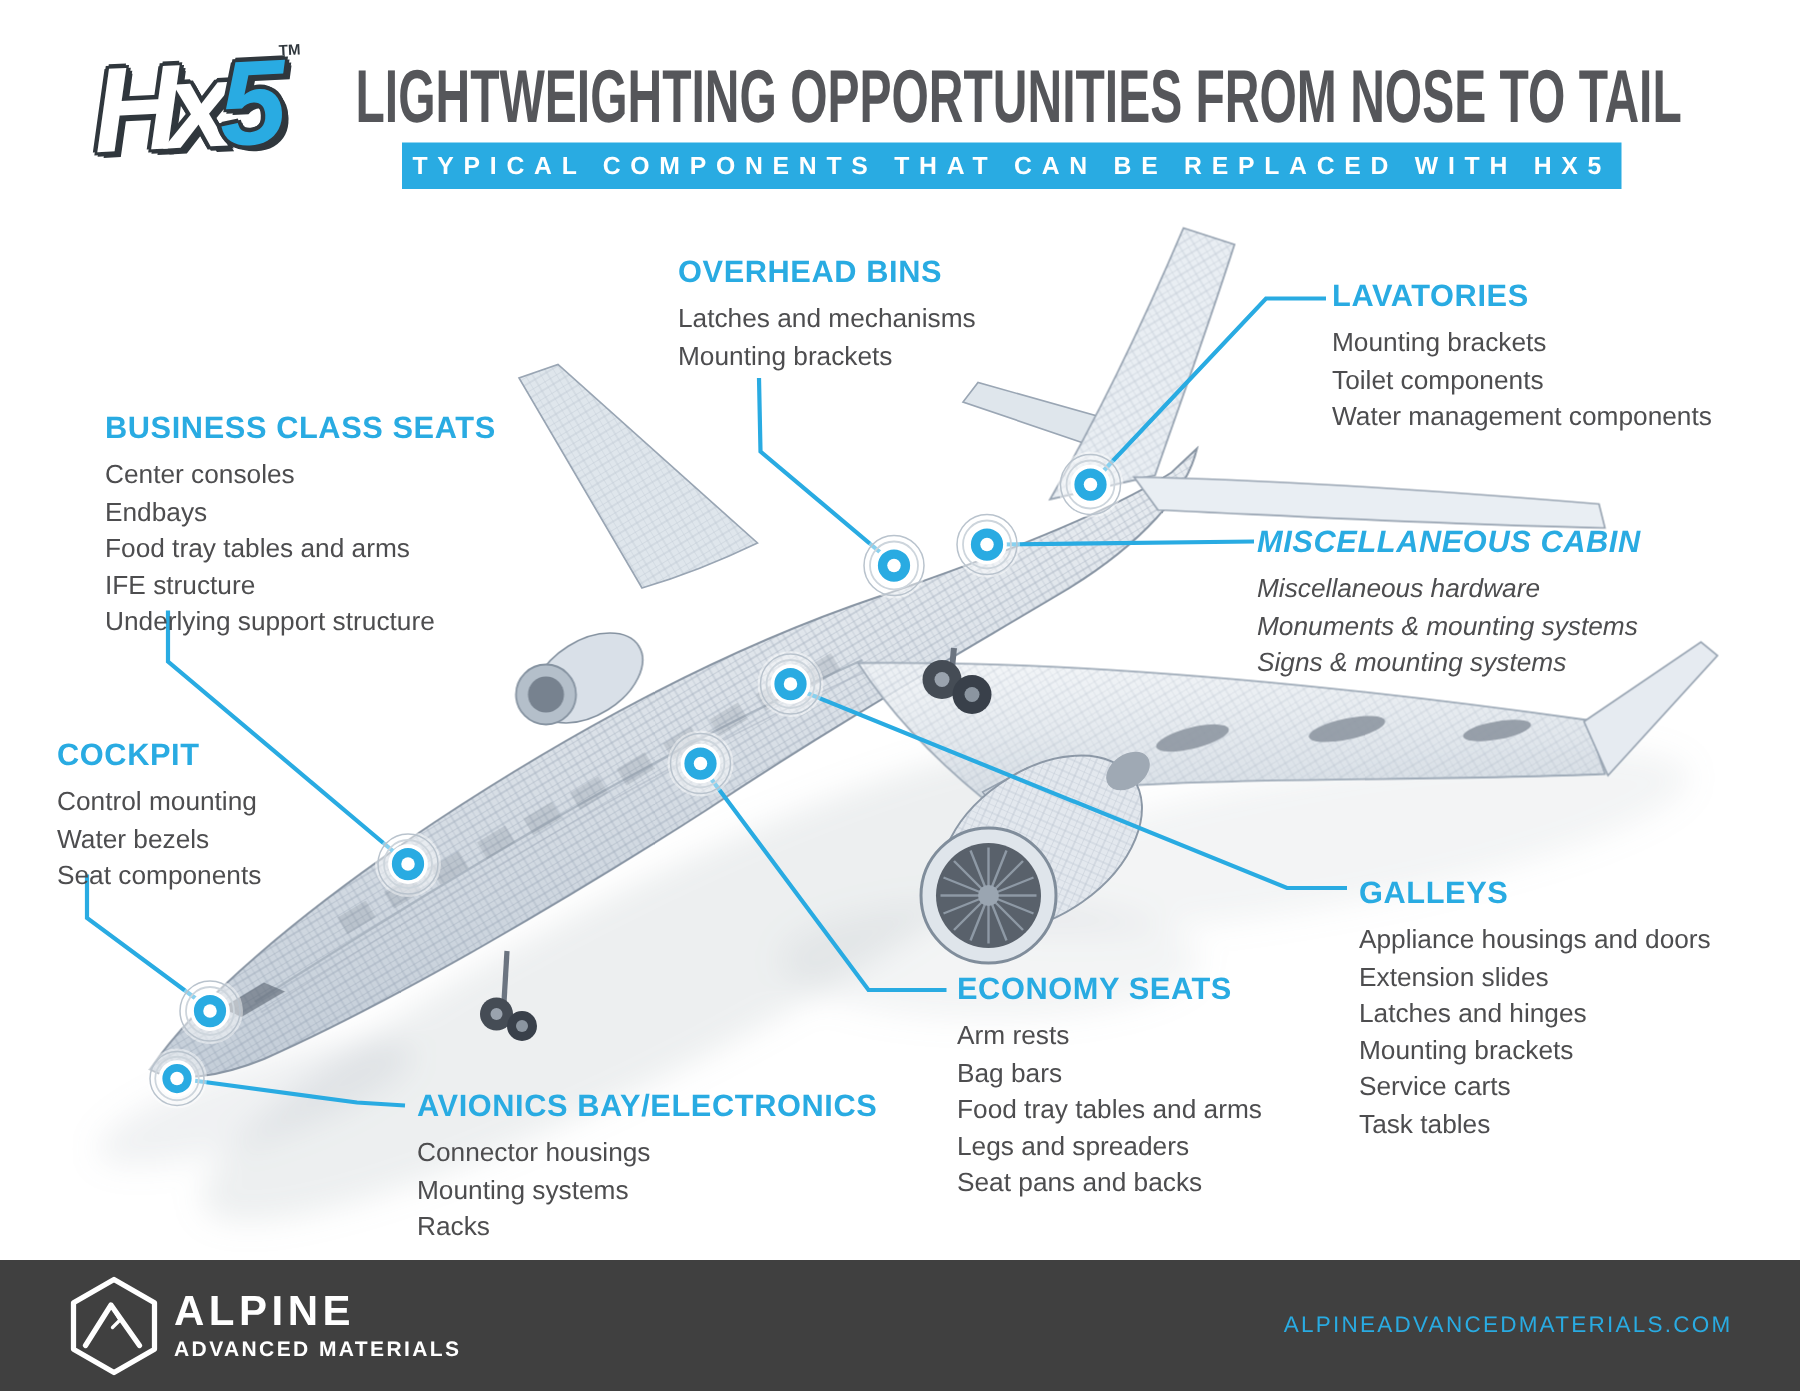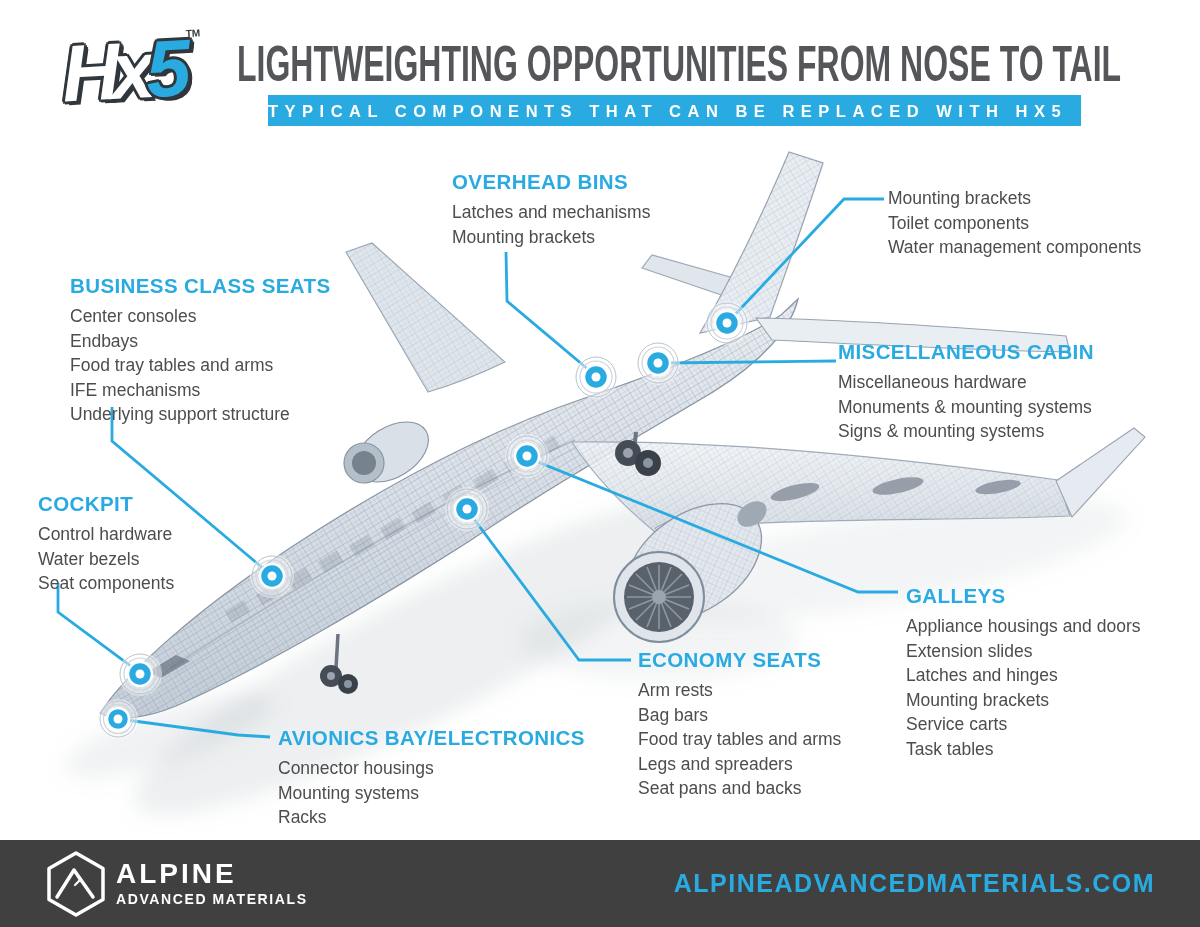--- a/index.html
+++ b/index.html
@@ -23,48 +23,48 @@
   .hx5 .five{color:#29abe2;}
   .hx5 .tm{font-size:10px;color:#30373d;font-style:normal;vertical-align:58px;letter-spacing:0;margin-left:6px;font-weight:700;}
   .page-title{
     position:absolute;left:237px;top:38px;margin:0;color:#55565a;
     font-size:50px;font-weight:700;line-height:52px;letter-spacing:0;
     transform:scaleX(0.64);transform-origin:left top;white-space:nowrap;
   }
   .subtitle-bar{
     position:absolute;left:268px;top:95px;width:813px;height:31px;
     background:#29abe2;color:#ffffff;font-weight:700;font-size:16.5px;
-    letter-spacing:6.5px;text-align:left;line-height:32px;white-space:nowrap;
+    letter-spacing:6.5px;text-align:center;line-height:32px;white-space:nowrap;
   }
   
   .plane-svg{position:absolute;left:0;top:0;width:1200px;height:927px;z-index:1;}
   .lead{fill:none;stroke:#29abe2;stroke-width:2.8;}
   
   .callout{position:absolute;z-index:2;}
   .co-title{color:#29abe2;font-weight:700;font-size:20.5px;letter-spacing:.4px;margin-bottom:6px;white-space:nowrap;}
   .co-item{color:#4d4d4f;font-size:17.5px;line-height:24.5px;white-space:nowrap;}
   #co-overhead-bins{left:452px;top:170px;}
   #co-lavatories{left:888px;top:186px;}
   #co-business-class-seats{left:70px;top:274px;}
-  #co-miscellaneous-cabin{left:838px;top:340px;}
+  #co-miscellaneous-cabin{left:838px;top:350px;font-style:italic;}
   #co-cockpit{left:38px;top:492px;}
   #co-galleys{left:906px;top:584px;}
   #co-economy-seats{left:638px;top:648px;}
   #co-avionics-bay{left:278px;top:726px;}
   
   .footer{
     position:absolute;left:0;bottom:0;width:1200px;height:87px;background:#404040;z-index:3;
     display:flex;align-items:center;justify-content:space-between;
   }
   .alpine{display:flex;align-items:center;margin-left:46px;}
   .alpine svg{display:block;}
   .alpine-text{margin-left:10px;color:#ffffff;}
   .alpine-name{font-size:28px;font-weight:700;letter-spacing:3px;line-height:28px;}
   .alpine-sub{font-size:14px;font-weight:700;letter-spacing:1.6px;margin-top:3px;}
-  .site-url{margin-right:45px;color:#29abe2;font-size:25px;font-weight:700;letter-spacing:1.5px;white-space:nowrap;}
+  .site-url{margin-right:45px;color:#29abe2;font-size:15px;font-weight:400;letter-spacing:1.5px;white-space:nowrap;}
 </style>
 </head>
 <body>
 
 <div class="canvas">
 
   <div class="hx5">
     <span class="big hx">Hx</span><span class="big five">5</span><span class="tm">TM</span>
   </div>
   <h1 class="page-title">LIGHTWEIGHTING OPPORTUNITIES FROM NOSE TO TAIL</h1>
@@ -267,48 +267,49 @@
   </svg>
 
   <div class="callout" id="co-overhead-bins">
     <div class="co-title">OVERHEAD BINS</div>
     <div class="co-items">
         <div class="co-item">Latches and mechanisms</div>
         <div class="co-item">Mounting brackets</div>
       </div>
   </div>
   <div class="callout" id="co-lavatories">
+    <div class="co-title">LAVATORIES</div>
     <div class="co-items">
         <div class="co-item">Mounting brackets</div>
         <div class="co-item">Toilet components</div>
         <div class="co-item">Water management components</div>
       </div>
   </div>
   <div class="callout" id="co-business-class-seats">
     <div class="co-title">BUSINESS CLASS SEATS</div>
     <div class="co-items">
         <div class="co-item">Center consoles</div>
         <div class="co-item">Endbays</div>
         <div class="co-item">Food tray tables and arms</div>
-        <div class="co-item">IFE mechanisms</div>
+        <div class="co-item">IFE structure</div>
         <div class="co-item">Underlying support structure</div>
       </div>
   </div>
   <div class="callout" id="co-miscellaneous-cabin">
     <div class="co-title">MISCELLANEOUS CABIN</div>
     <div class="co-items">
         <div class="co-item">Miscellaneous hardware</div>
         <div class="co-item">Monuments &amp; mounting systems</div>
         <div class="co-item">Signs &amp; mounting systems</div>
       </div>
   </div>
   <div class="callout" id="co-cockpit">
     <div class="co-title">COCKPIT</div>
     <div class="co-items">
-        <div class="co-item">Control hardware</div>
+        <div class="co-item">Control mounting</div>
         <div class="co-item">Water bezels</div>
         <div class="co-item">Seat components</div>
       </div>
   </div>
   <div class="callout" id="co-galleys">
     <div class="co-title">GALLEYS</div>
     <div class="co-items">
         <div class="co-item">Appliance housings and doors</div>
         <div class="co-item">Extension slides</div>
         <div class="co-item">Latches and hinges</div>

